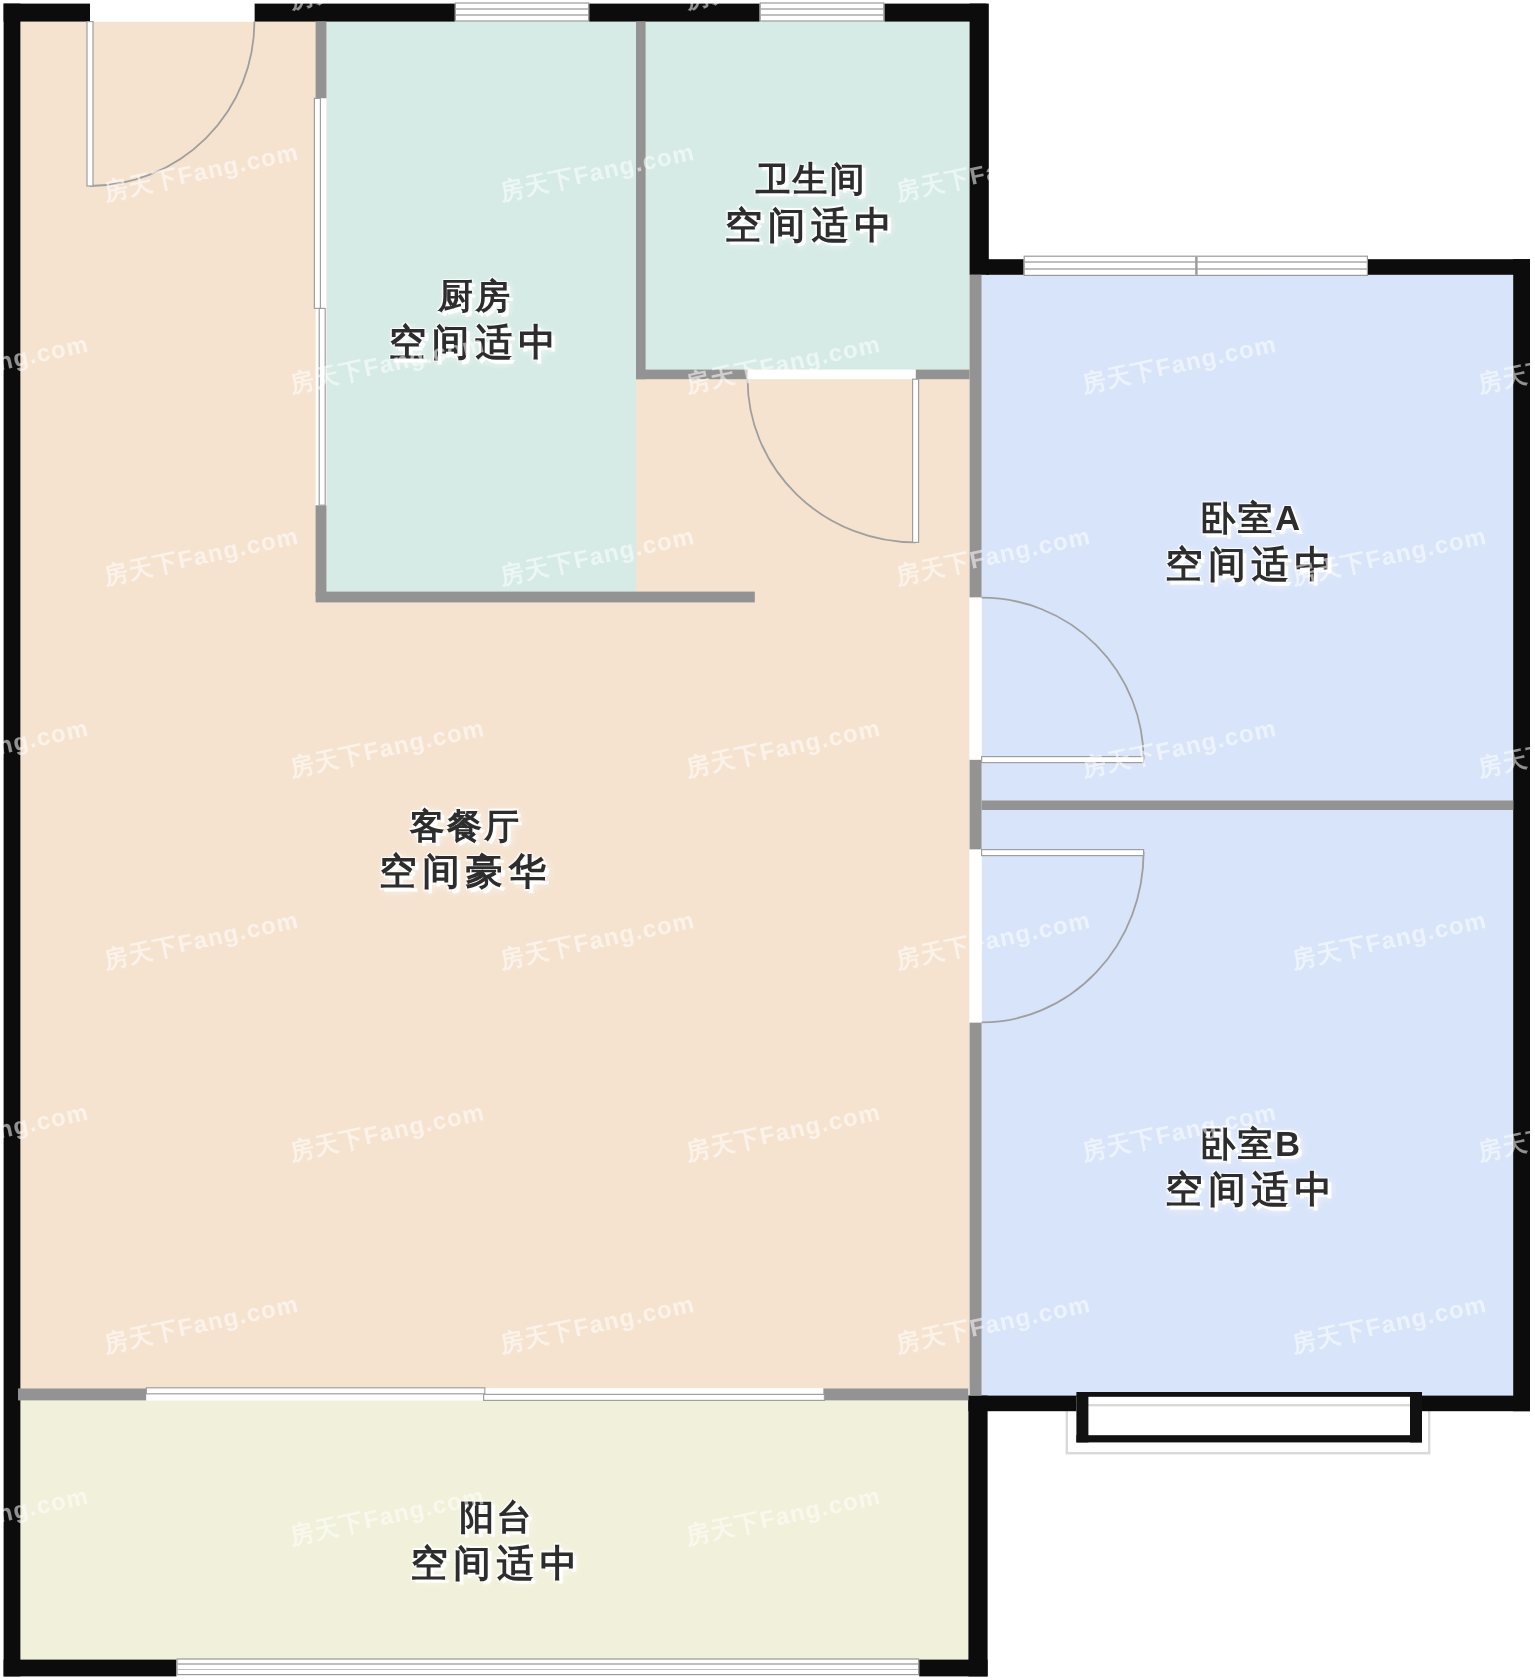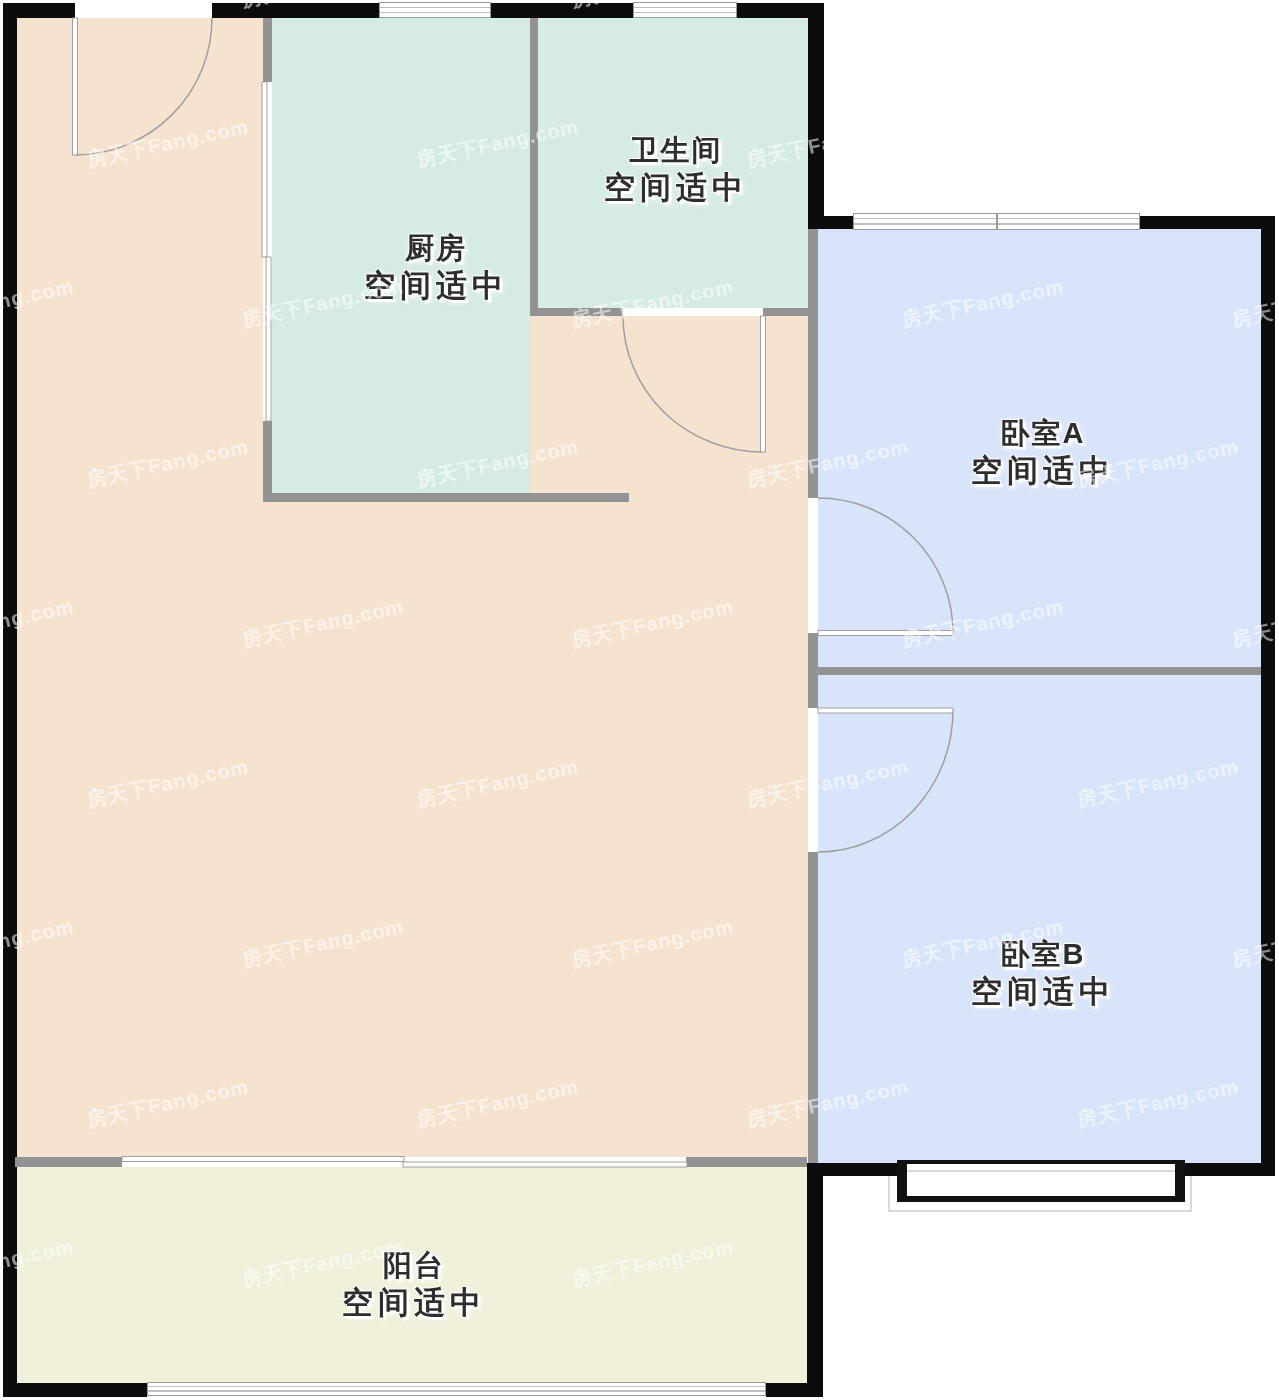--- a/index.html
+++ b/index.html
@@ -114,27 +114,31 @@
     <path d="M 818 498 A 135 135 0 0 1 953 633" fill="none" stroke="#9f9f9f" stroke-width="1.5"></path>
     <rect x="818" y="630.5" width="135" height="5" fill="#ffffff" stroke="#9f9f9f" stroke-width="1"></rect>
 
     <path d="M 953 710 A 135 142 0 0 1 818 852" fill="none" stroke="#9f9f9f" stroke-width="1.5"></path>
     <rect x="818" y="708" width="135" height="5" fill="#ffffff" stroke="#9f9f9f" stroke-width="1"></rect>
 
     <rect x="122" y="1156.5" width="282" height="5" fill="#ffffff" stroke="#9f9f9f" stroke-width="1"></rect>
     <rect x="403" y="1162" width="284" height="5" fill="#ffffff" stroke="#9f9f9f" stroke-width="1"></rect>
   </svg>
 
-  <div class="room-label" style="left:396px; top:230px;margin-left:40px;">
+  <div class="room-label" style="left:396px; top:230px;">
     <div class="room-name">厨房</div>
     <div class="room-status">空间适中</div>
   </div>
   <div class="room-label" style="left:676px; top:132px;">
     <div class="room-name">卫生间</div>
     <div class="room-status">空间适中</div>
+  </div>
+  <div class="room-label" style="left:388px; top:671px;">
+    <div class="room-name">客餐厅</div>
+    <div class="room-status">空间豪华</div>
   </div>
   <div class="room-label" style="left:1043px; top:415px;">
     <div class="room-name">卧室A</div>
     <div class="room-status">空间适中</div>
   </div>
   <div class="room-label" style="left:1043px; top:936px;">
     <div class="room-name">卧室B</div>
     <div class="room-status">空间适中</div>
   </div>
   <div class="room-label" style="left:414px; top:1247px;">

